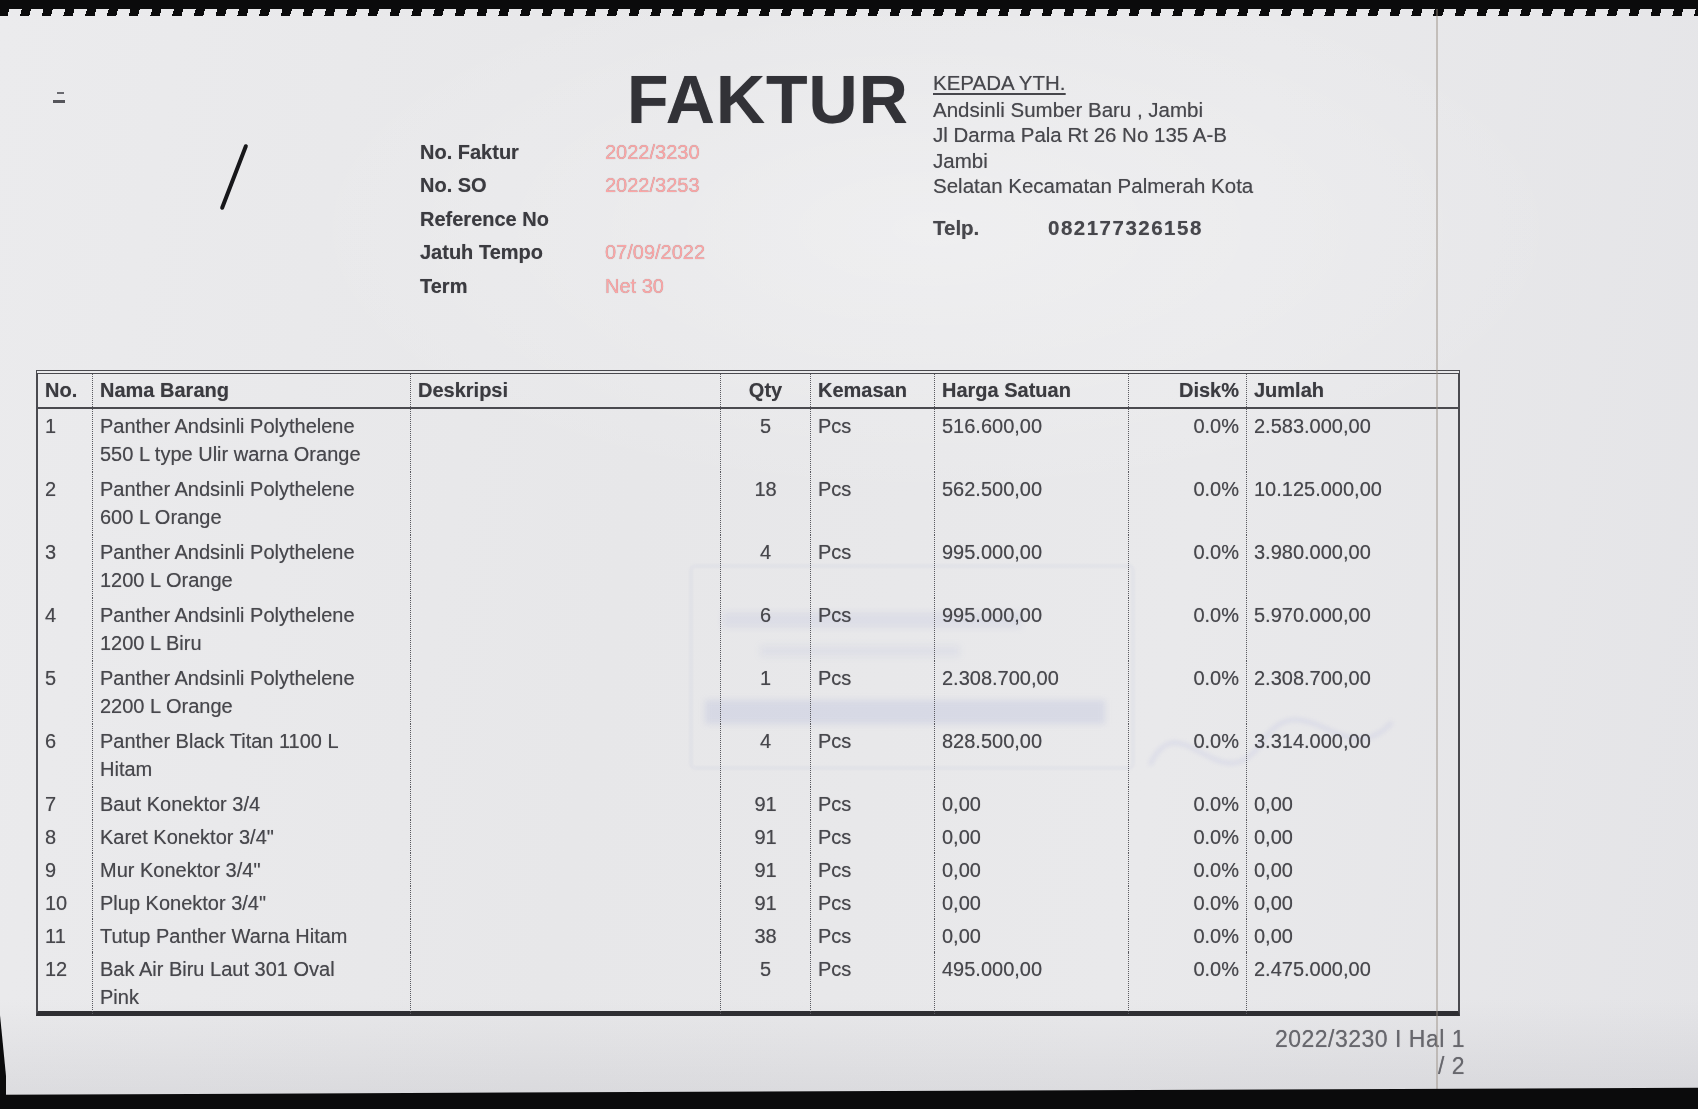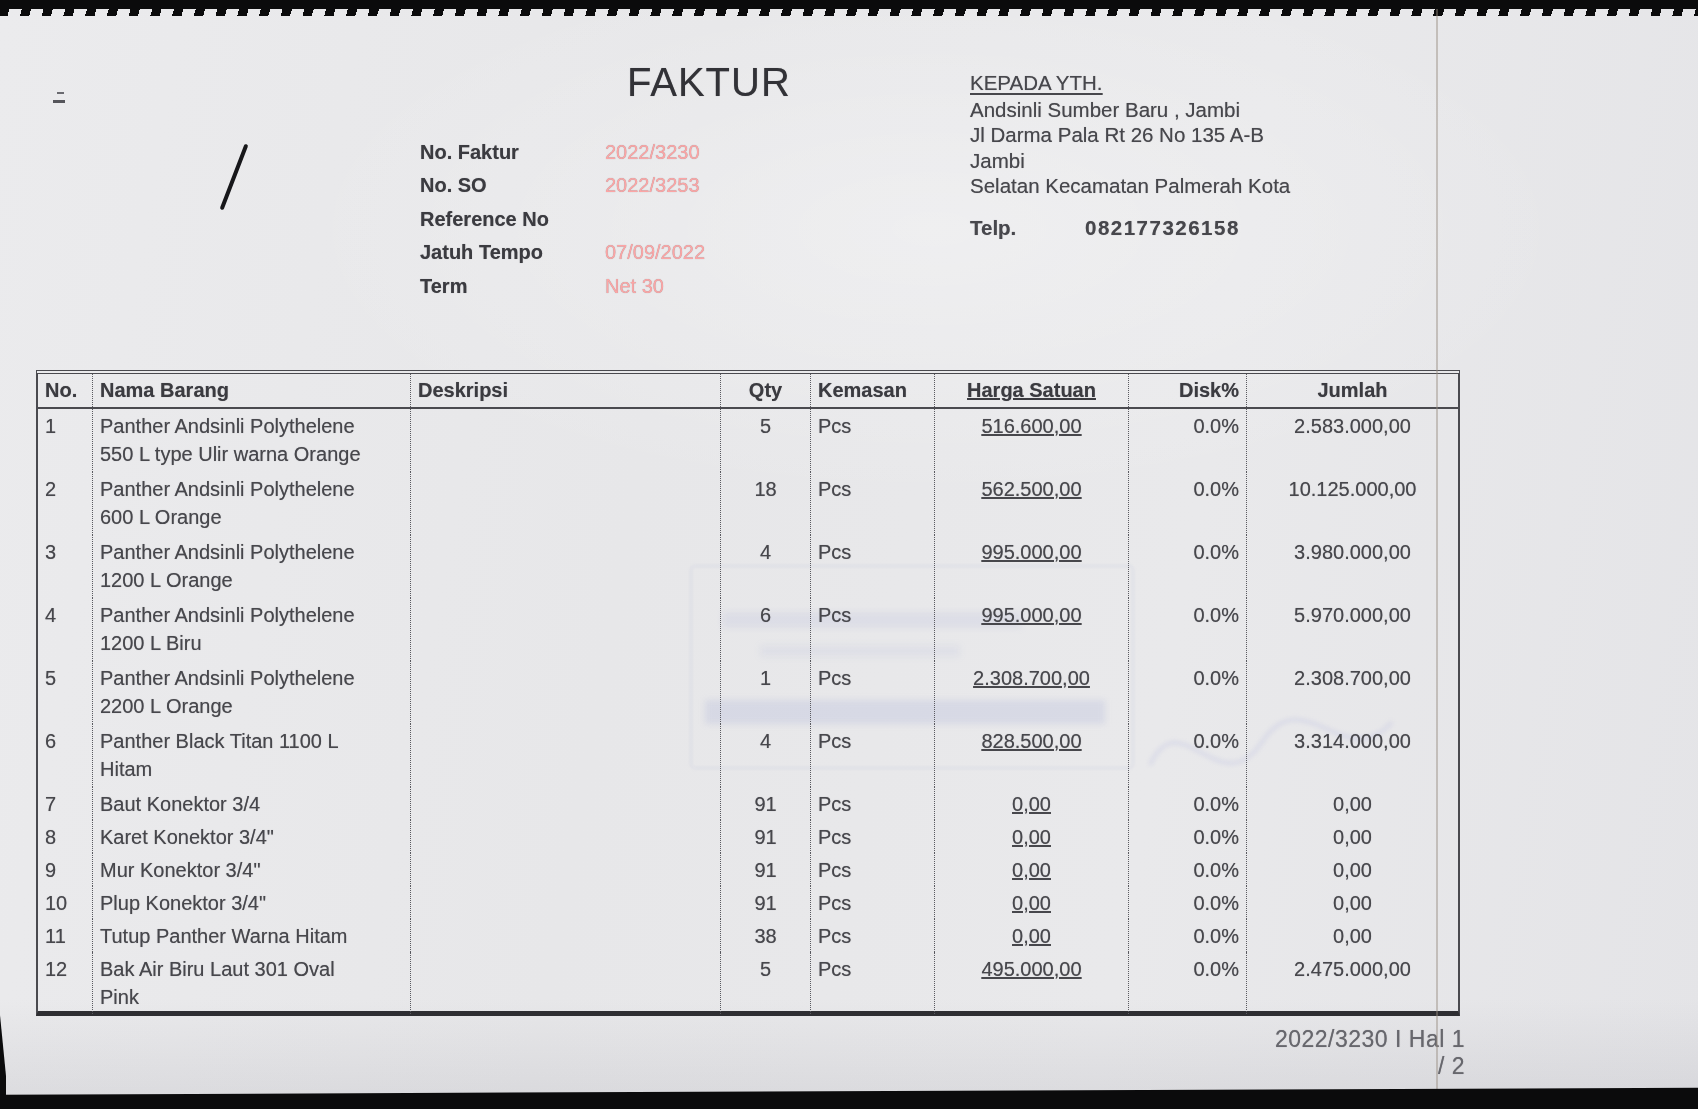--- a/index.html
+++ b/index.html
@@ -47,28 +47,28 @@
   .ghost{position:absolute;pointer-events:none;}
   .ghost-box{left:690px;top:565px;width:440px;height:200px;border:2px solid rgba(125,140,205,0.10);border-radius:5px;filter:blur(1.5px);}
   .ghost-bar1{left:722px;top:612px;width:300px;height:16px;background:rgba(125,140,205,0.10);filter:blur(3px);}
   .ghost-bar2{left:705px;top:700px;width:400px;height:24px;background:rgba(115,130,200,0.14);filter:blur(3px);}
   .ghost-bar3{left:760px;top:645px;width:200px;height:12px;background:rgba(125,140,205,0.08);filter:blur(3px);}
   .ghost-script{left:1140px;top:680px;filter:blur(2px);}
 
   
   .title{
     position:absolute;left:627px;top:60px;
-    font-size:40px;font-weight:400;letter-spacing:1px;color:#323237;
+    font-size:68px;font-weight:700;letter-spacing:1px;color:#323237;
   }
   .meta{position:absolute;left:420px;top:130px;font-size:20px;}
   .meta-row{display:flex;height:33.5px;align-items:flex-end;}
   .meta-label{width:185px;font-weight:700;color:#3b3b40;}
   .meta-value{color:#fca5a5;}
 
-  .recipient{position:absolute;left:970px;top:70px;width:370px;font-size:20.5px;line-height:25.5px;}
+  .recipient{position:absolute;left:933px;top:70px;width:370px;font-size:20.5px;line-height:25.5px;}
   .kepada{text-decoration:underline;text-underline-offset:3px;margin-bottom:1px;}
   .telp-row{display:flex;margin-top:16px;font-weight:bold;}
   .telp-label{width:115px;}
   .telp-number{letter-spacing:1.5px;}
 
   
   .inv-table{
     position:absolute;left:36px;top:370px;width:1424px;height:646px;
     display:flex;flex-direction:column;box-sizing:border-box;
     border-left:2px solid #4a4a4f;border-right:2px solid #4a4a4f;
@@ -82,23 +82,23 @@
   .r-short{height:33px;}
   .r-last{flex:1 1 auto;}
   .tcell{box-sizing:border-box;padding:3px 7px;line-height:28px;overflow:hidden;}
   .thead .tcell{line-height:26px;}
   .tcell + .tcell{border-left:1px dotted #5a5a60;}
   .c-no{width:54px;}
   .c-nama{width:318px;}
   .c-desk{width:310px;}
   .c-qty{width:90px;text-align:center;}
   .c-kem{width:124px;}
-  .c-harga{width:194px;text-align:center;text-decoration:underline;}
+  .c-harga{width:194px;text-align:left;}
   .c-disk{width:118px;text-align:right;}
-  .c-jml{flex:1;text-align:center;}
+  .c-jml{flex:1;text-align:left;}
 
   .footer-info{
     position:absolute;left:1270px;top:1026px;width:195px;
     font-size:23px;color:#67676d;text-align:right;letter-spacing:0.5px;
   }
 </style>
 </head>
 <body>
 
 <div class="page">

